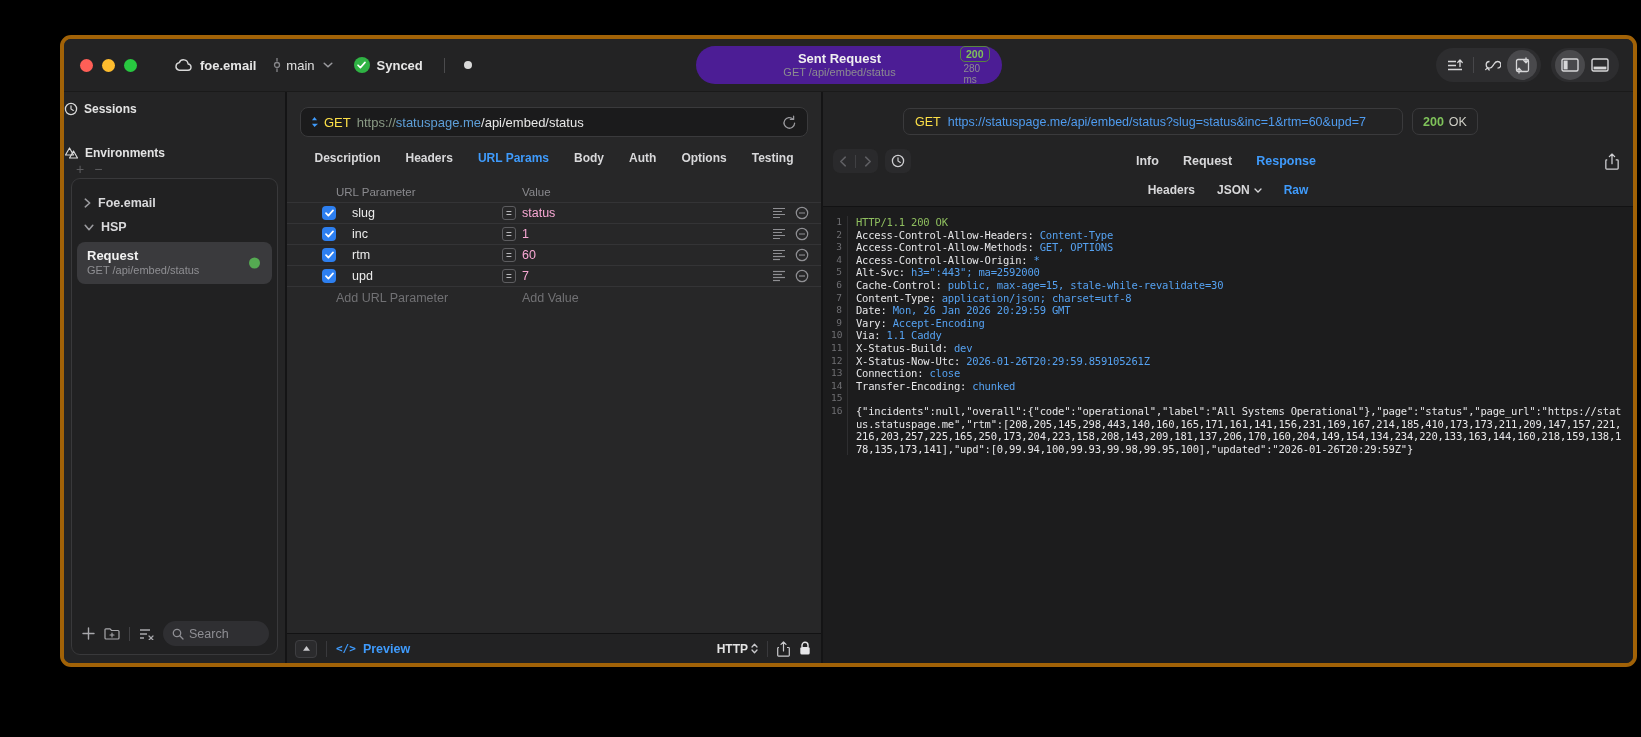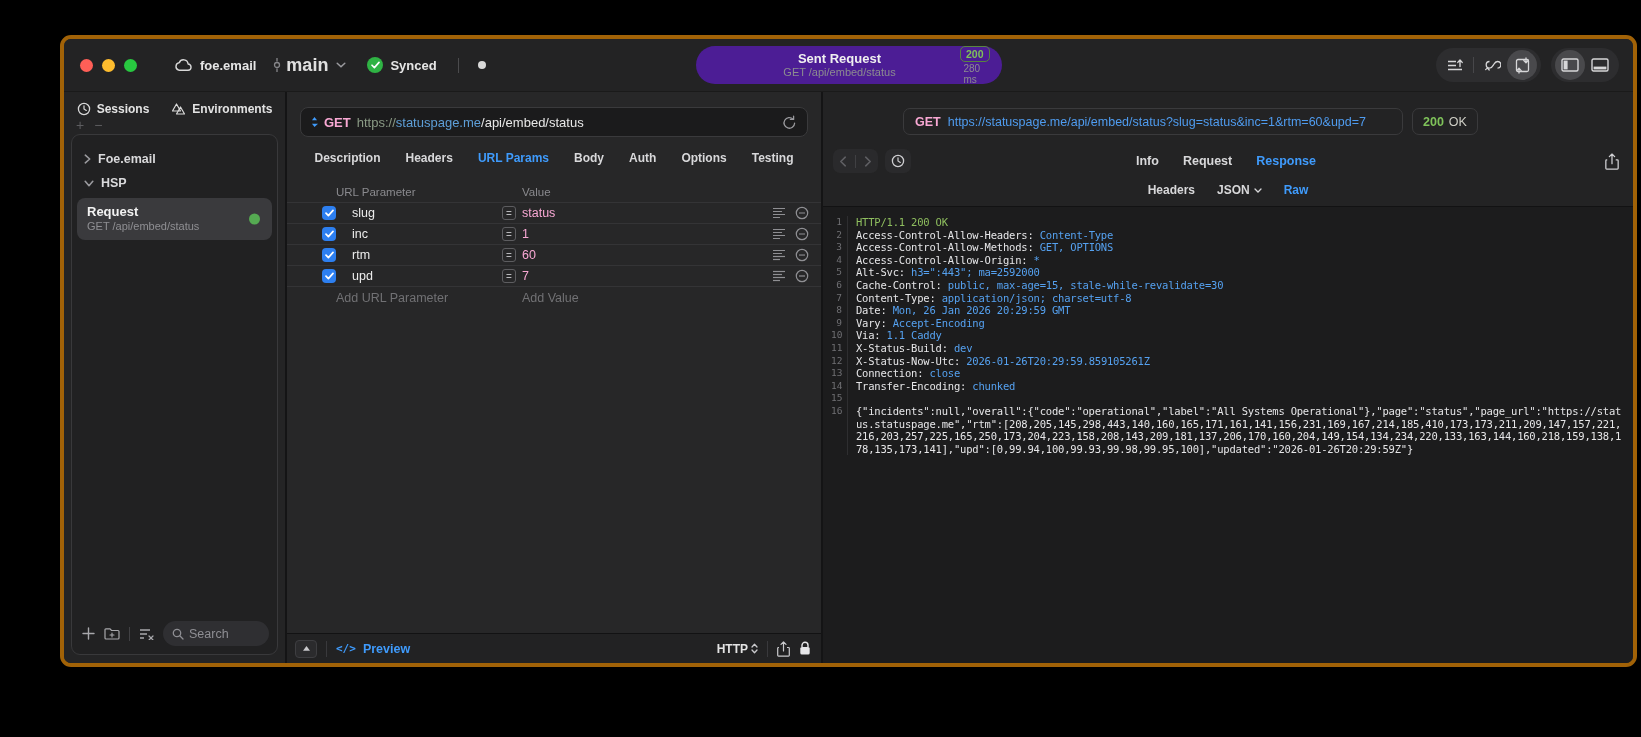--- a/index.html
+++ b/index.html
@@ -8,21 +8,21 @@
   .window { position:absolute; left:60px; top:35px; width:1577px; height:632px;
     background:#242425; border-radius:11px; border:4px solid #a16207;
     box-shadow:0 25px 70px rgba(0,0,0,.7); overflow:hidden; display:flex; flex-direction:column; }
 
   
   .titlebar { height:52px; flex:none; display:flex; align-items:center; position:relative; background:#232324; }
   .tb-left { display:flex; align-items:center; gap:9px; padding-left:16px; z-index:2; }
   .traffic { width:13px; height:13px; border-radius:50%; display:inline-block; }
   .traffic.red{ background:#ff5f57; } .traffic.yellow{ background:#febc2e; } .traffic.green{ background:#28c840; }
   .proj { display:flex; align-items:center; gap:7px; margin-left:28px; color:#e6e6e6; font-size:13px; font-weight:600; }
-  .branch { display:flex; align-items:center; gap:5px; margin-left:8px; color:#e0e0e0; font-size:18px; font-weight:700; }
+  .branch { display:flex; align-items:center; gap:5px; margin-left:8px; color:#e0e0e0; font-size:13px; font-weight:400; }
   .sync { display:flex; align-items:center; gap:7px; margin-left:12px; color:#e6e6e6; font-size:13px; font-weight:600; }
   .sync-badge { width:16px; height:16px; border-radius:50%; background:#2fb344; display:flex; align-items:center; justify-content:center; }
   .tb-sep { width:1px; height:15px; background:#4b4b4d; margin:0 10px 0 12px; }
   .white-dot { width:8px; height:8px; border-radius:50%; background:#d9d9d9; }
   .tb-center { position:absolute; left:50%; top:7px; transform:translateX(-50%); width:306px; height:38px;
     background:#4c1d95; border-radius:19px; display:flex; align-items:center; }
   .tb-center-text { flex:1; text-align:center; padding-left:44px; }
   .tb-center-text .t1 { color:#f0f0f0; font-size:13px; font-weight:700; line-height:15px; }
   .tb-center-text .t2 { color:#8c8c90; font-size:11px; line-height:13px; }
   .tb-center-status { width:62px; flex:none; display:flex; flex-direction:column; align-items:flex-end; padding-right:12px; gap:1px; }
@@ -33,21 +33,21 @@
   .tb-btn { width:30px; height:30px; border-radius:15px; display:flex; align-items:center; justify-content:center; color:#d6d6d8; }
   .tb-btn.sel { background:#49494c; }
   .tb-vsep { width:1px; height:16px; background:#47474a; margin:0 3px; }
 
   
   .content { flex:1; display:flex; min-height:0; border-top:1px solid #1a1a1a; }
   .vdiv { width:2px; background:#141415; flex:none; }
 
   
   .sidebar { width:221px; flex:none; background:#242425; display:flex; flex-direction:column; }
-  .sb-tabs { display:flex; justify-content:center; gap:22px; padding:10px 0 4px; }
+  .sb-tabs { display:flex; justify-content:center; gap:30px; padding:10px 0 4px;flex-direction:column; }
   .sb-tab { display:flex; align-items:center; gap:6px; color:#e3e3e3; font-size:12px; font-weight:700; }
   .sb-plusminus { display:flex; gap:10px; color:#5d5d60; font-size:14px; padding:0 0 0 12px; height:12px; line-height:10px; }
   .sb-panel { flex:1; margin:2px 7px 8px; border:1px solid #39393b; border-radius:9px; background:#212122;
     display:flex; flex-direction:column; overflow:hidden; }
   .tree { padding-top:12px; }
   .tree-row { display:flex; align-items:center; gap:7px; padding:5px 12px; color:#d9d9db; font-size:12.5px; font-weight:600; }
   .req-item { margin:3px 5px; background:#3a3a3d; border-radius:8px; padding:6px 10px 7px; position:relative; }
   .req-item .r1 { color:#f2f2f2; font-size:13px; font-weight:700; line-height:16px; }
   .req-item .r2 { color:#8f8f93; font-size:11px; line-height:13px; }
   .req-dot { position:absolute; right:12px; top:50%; transform:translateY(-50%); width:11px; height:11px; border-radius:50%; background:#55aa52; }
@@ -55,21 +55,21 @@
   .sb-ico { color:#a8a8ac; display:flex; align-items:center; }
   .sb-bsep { width:1px; height:14px; background:#414144; }
   .search-pill { flex:1; background:#2f2f32; border-radius:13px; height:25px; display:flex; align-items:center; gap:5px; padding:0 9px; }
   .search-pill input { background:transparent; border:none; outline:none; color:#cfcfd2; font-size:12.5px; width:100%; font-family:inherit; }
   .search-pill input::placeholder { color:#8e8e93; }
 
   
   .editor { width:534px; flex:none; background:#272728; display:flex; flex-direction:column; }
   .urlbar { margin:15px 13px 0; height:30px; background:#1b1b1c; border:1px solid #3a3a3c; border-radius:8px;
     display:flex; align-items:center; padding:0 10px; gap:6px; font-size:13px; }
-  .method { color:#f9a8d4; font-weight:700; }
+  .method { color:#fde047; font-weight:400; }
   .u-scheme { color:#8a9a85; } .u-host { color:#5e9fd8; } .u-path { color:#e8e8e8; }
   .urlbar .spacer { flex:1; }
   .ed-tabs { display:flex; justify-content:center; gap:25px; padding:14px 0 8px; font-size:12px; color:#d8d8da; font-weight:600; }
   .ed-tab.active { color:#3f9bfc; }
   .ptable { margin-top:10px; font-size:12.5px; }
   .phead { display:flex; color:#8a8a8e; font-size:11.5px; padding:3px 0 4px; border-bottom:1px solid #343436; }
   .phead .h-name { padding-left:49px; width:215px; }
   .phead .h-val { padding-left:20px; }
   .prow { display:flex; align-items:center; height:21px; border-bottom:1px solid #343436;padding-left:16px; }
   .pcheck { width:14px; height:14px; margin-left:19px; border-radius:4px; background:#2d7ff0; display:flex; align-items:center; justify-content:center; flex:none; }

